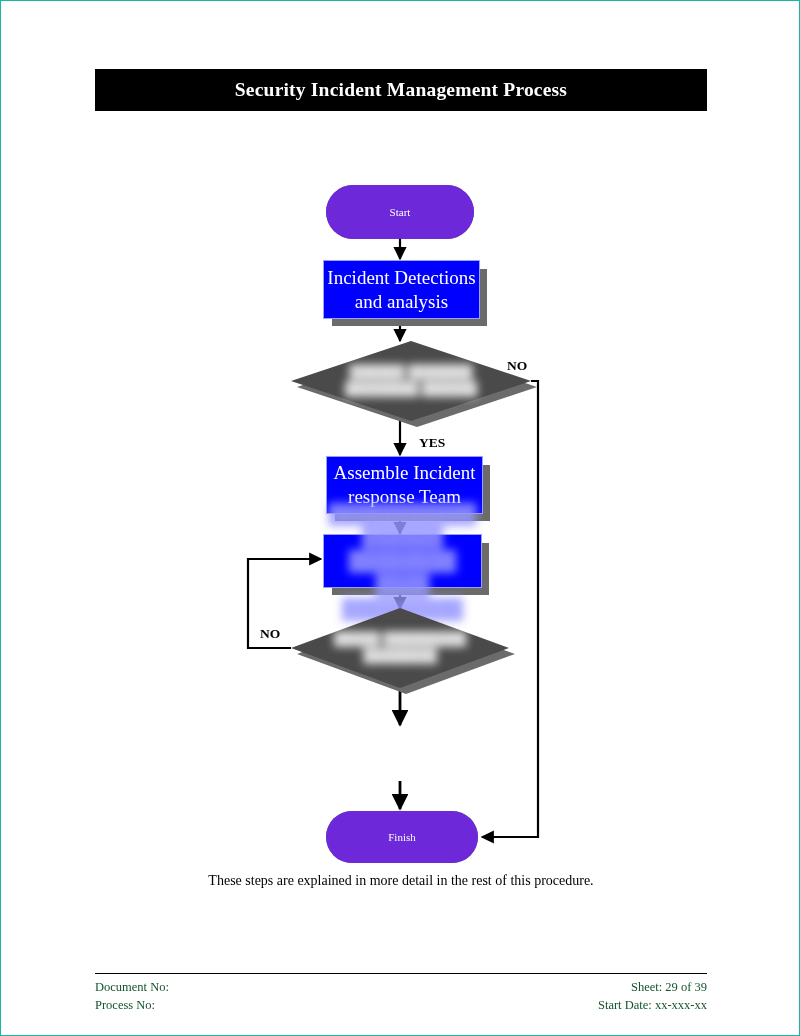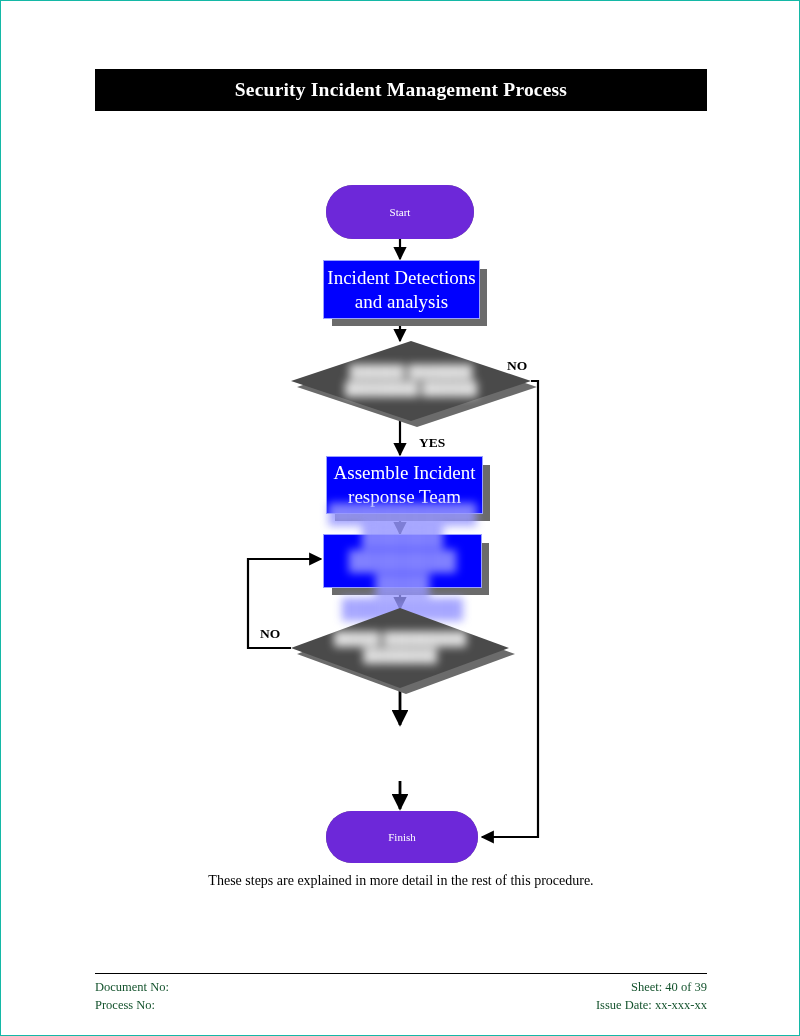--- a/index.html
+++ b/index.html
@@ -273,21 +273,21 @@
 
   <div class="conn-label" style="left:418px; top:434px;">YES</div>
 
   <div class="conn-label" style="left:259px; top:625px;">NO</div>
 
   <div id="caption">These steps are explained in more detail in the rest of this procedure.</div>
 
   <div id="footer">
     <div class="footer-row">
       <span class="footer-left">Document No:</span>
-      <span class="footer-right">Sheet: 40 of 39</span>
+      <span class="footer-right">Sheet: 29 of 39</span>
     </div>
     <div class="footer-row">
       <span class="footer-left">Process No:</span>
-      <span class="footer-right">Issue Date: xx-xxx-xx</span>
+      <span class="footer-right">Start Date: xx-xxx-xx</span>
     </div>
   </div>
 
 </div>
 
 </body></html>

